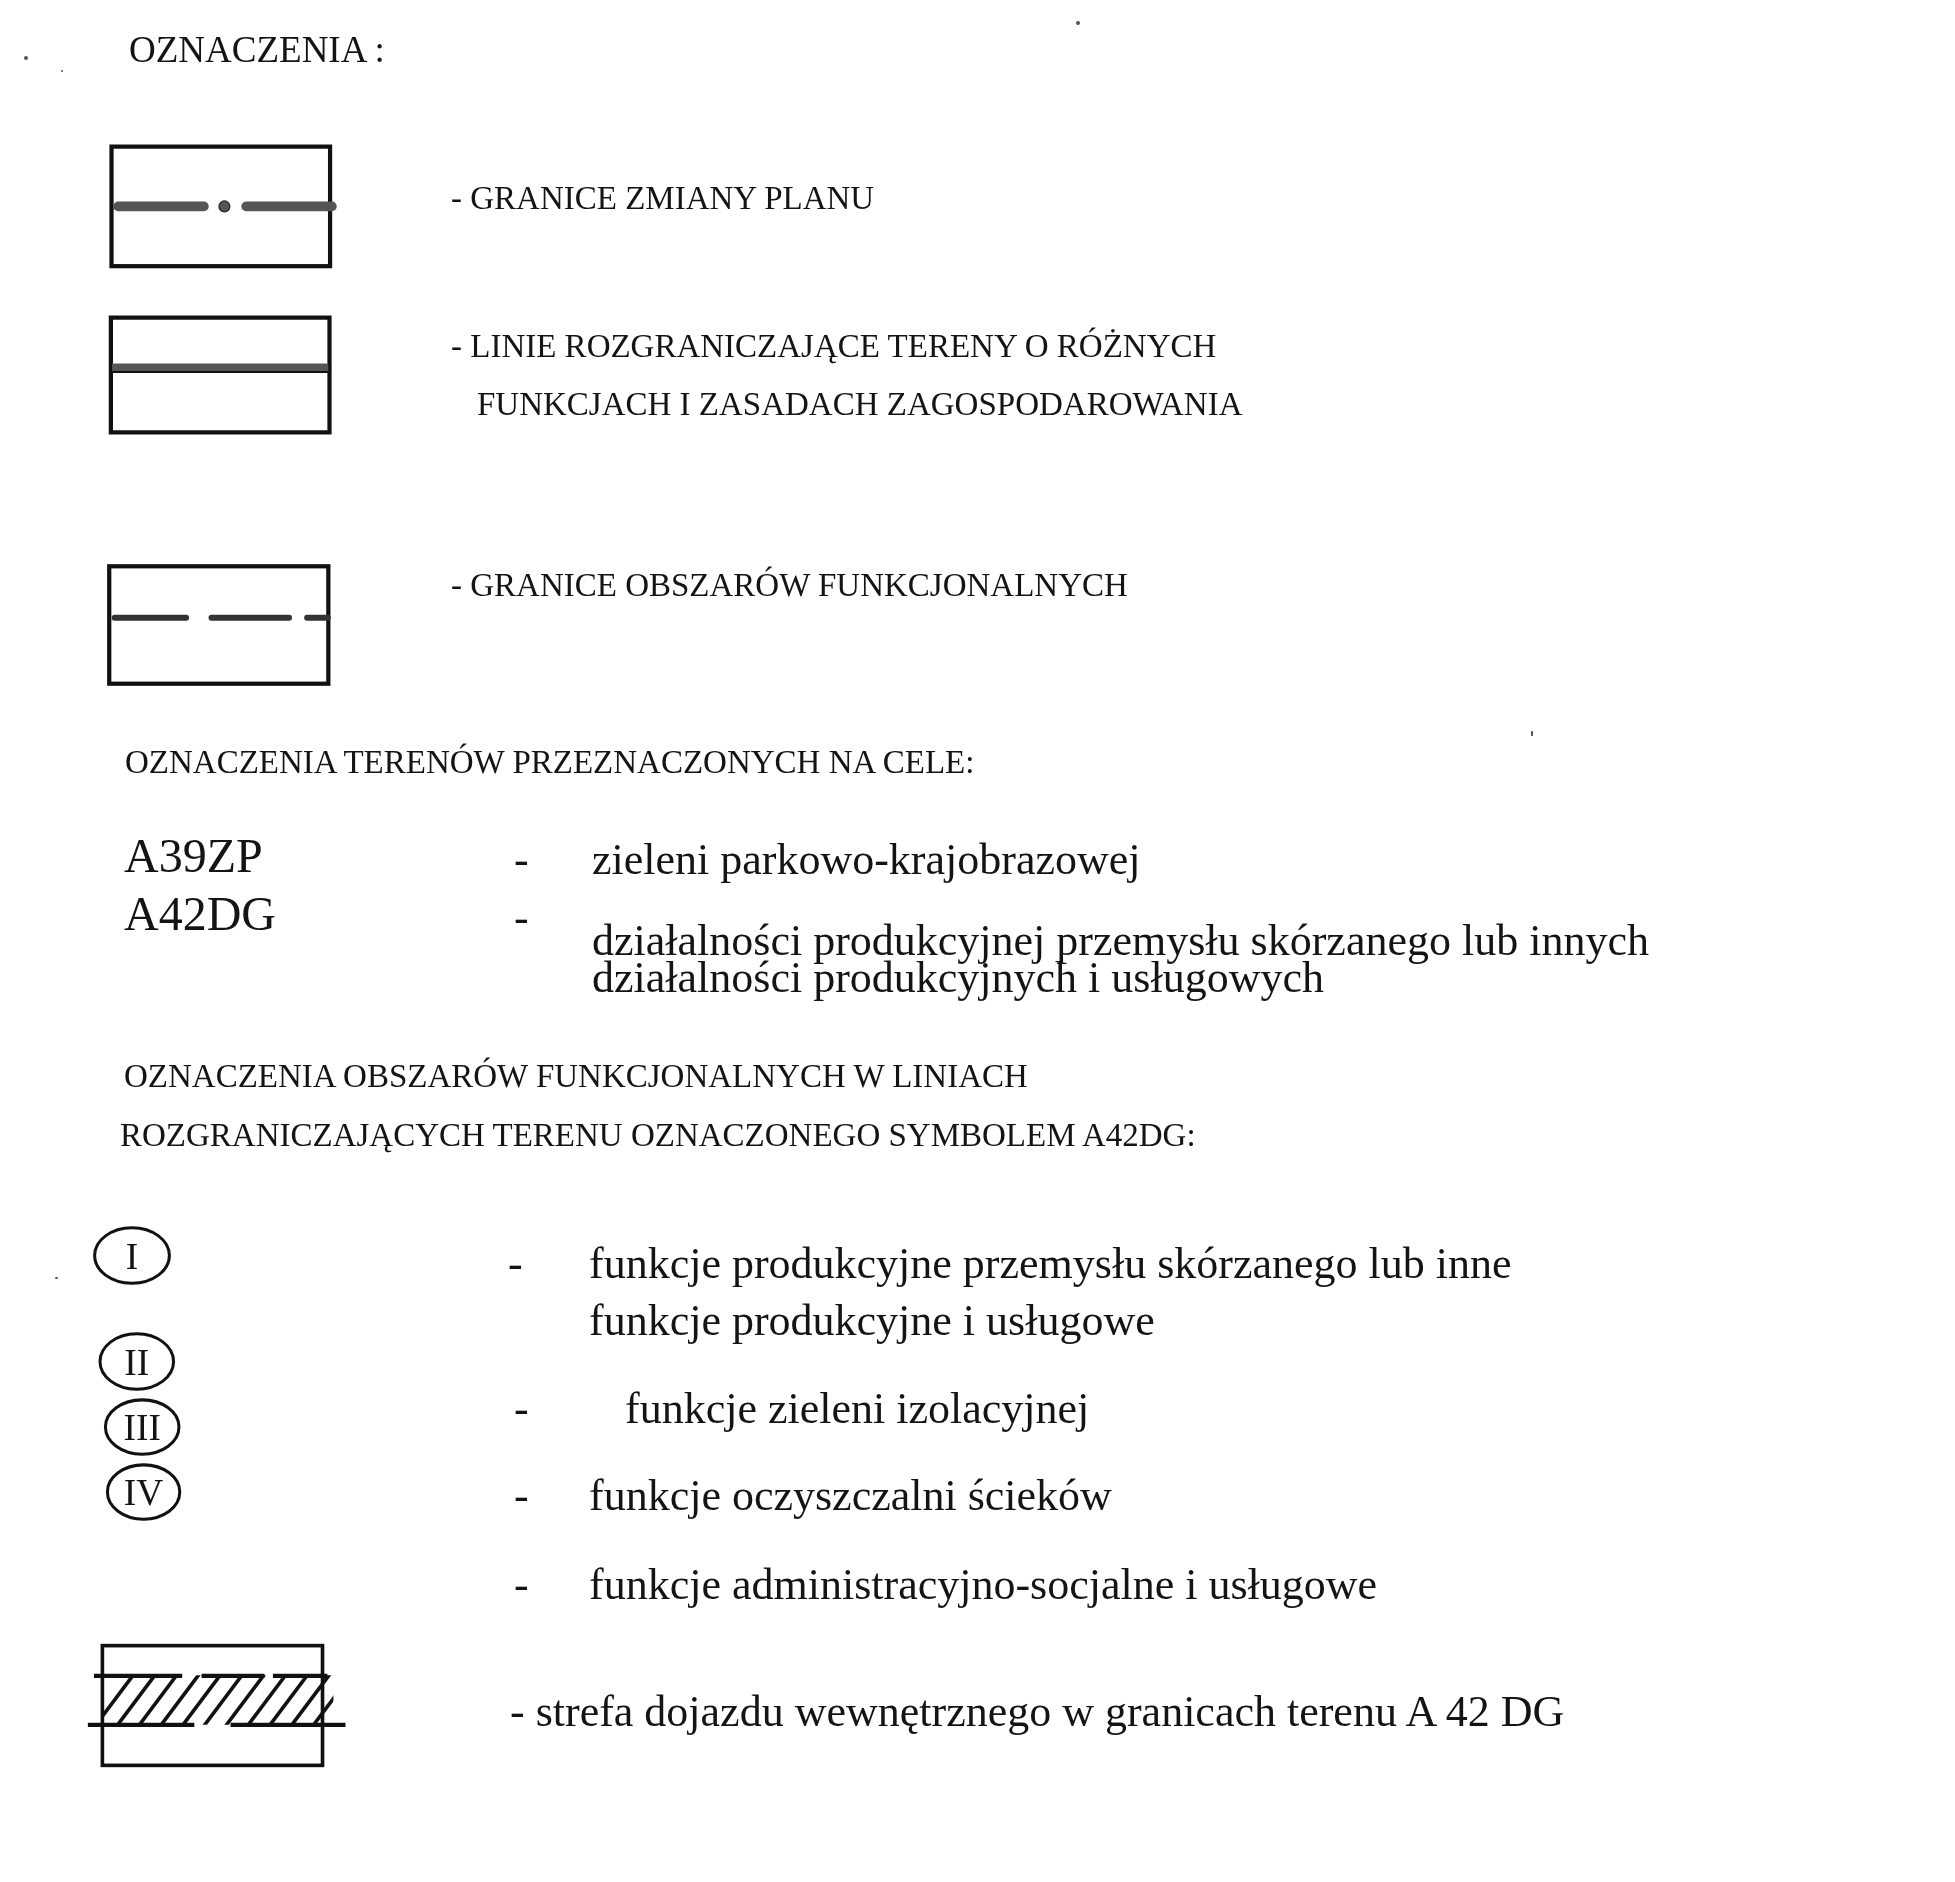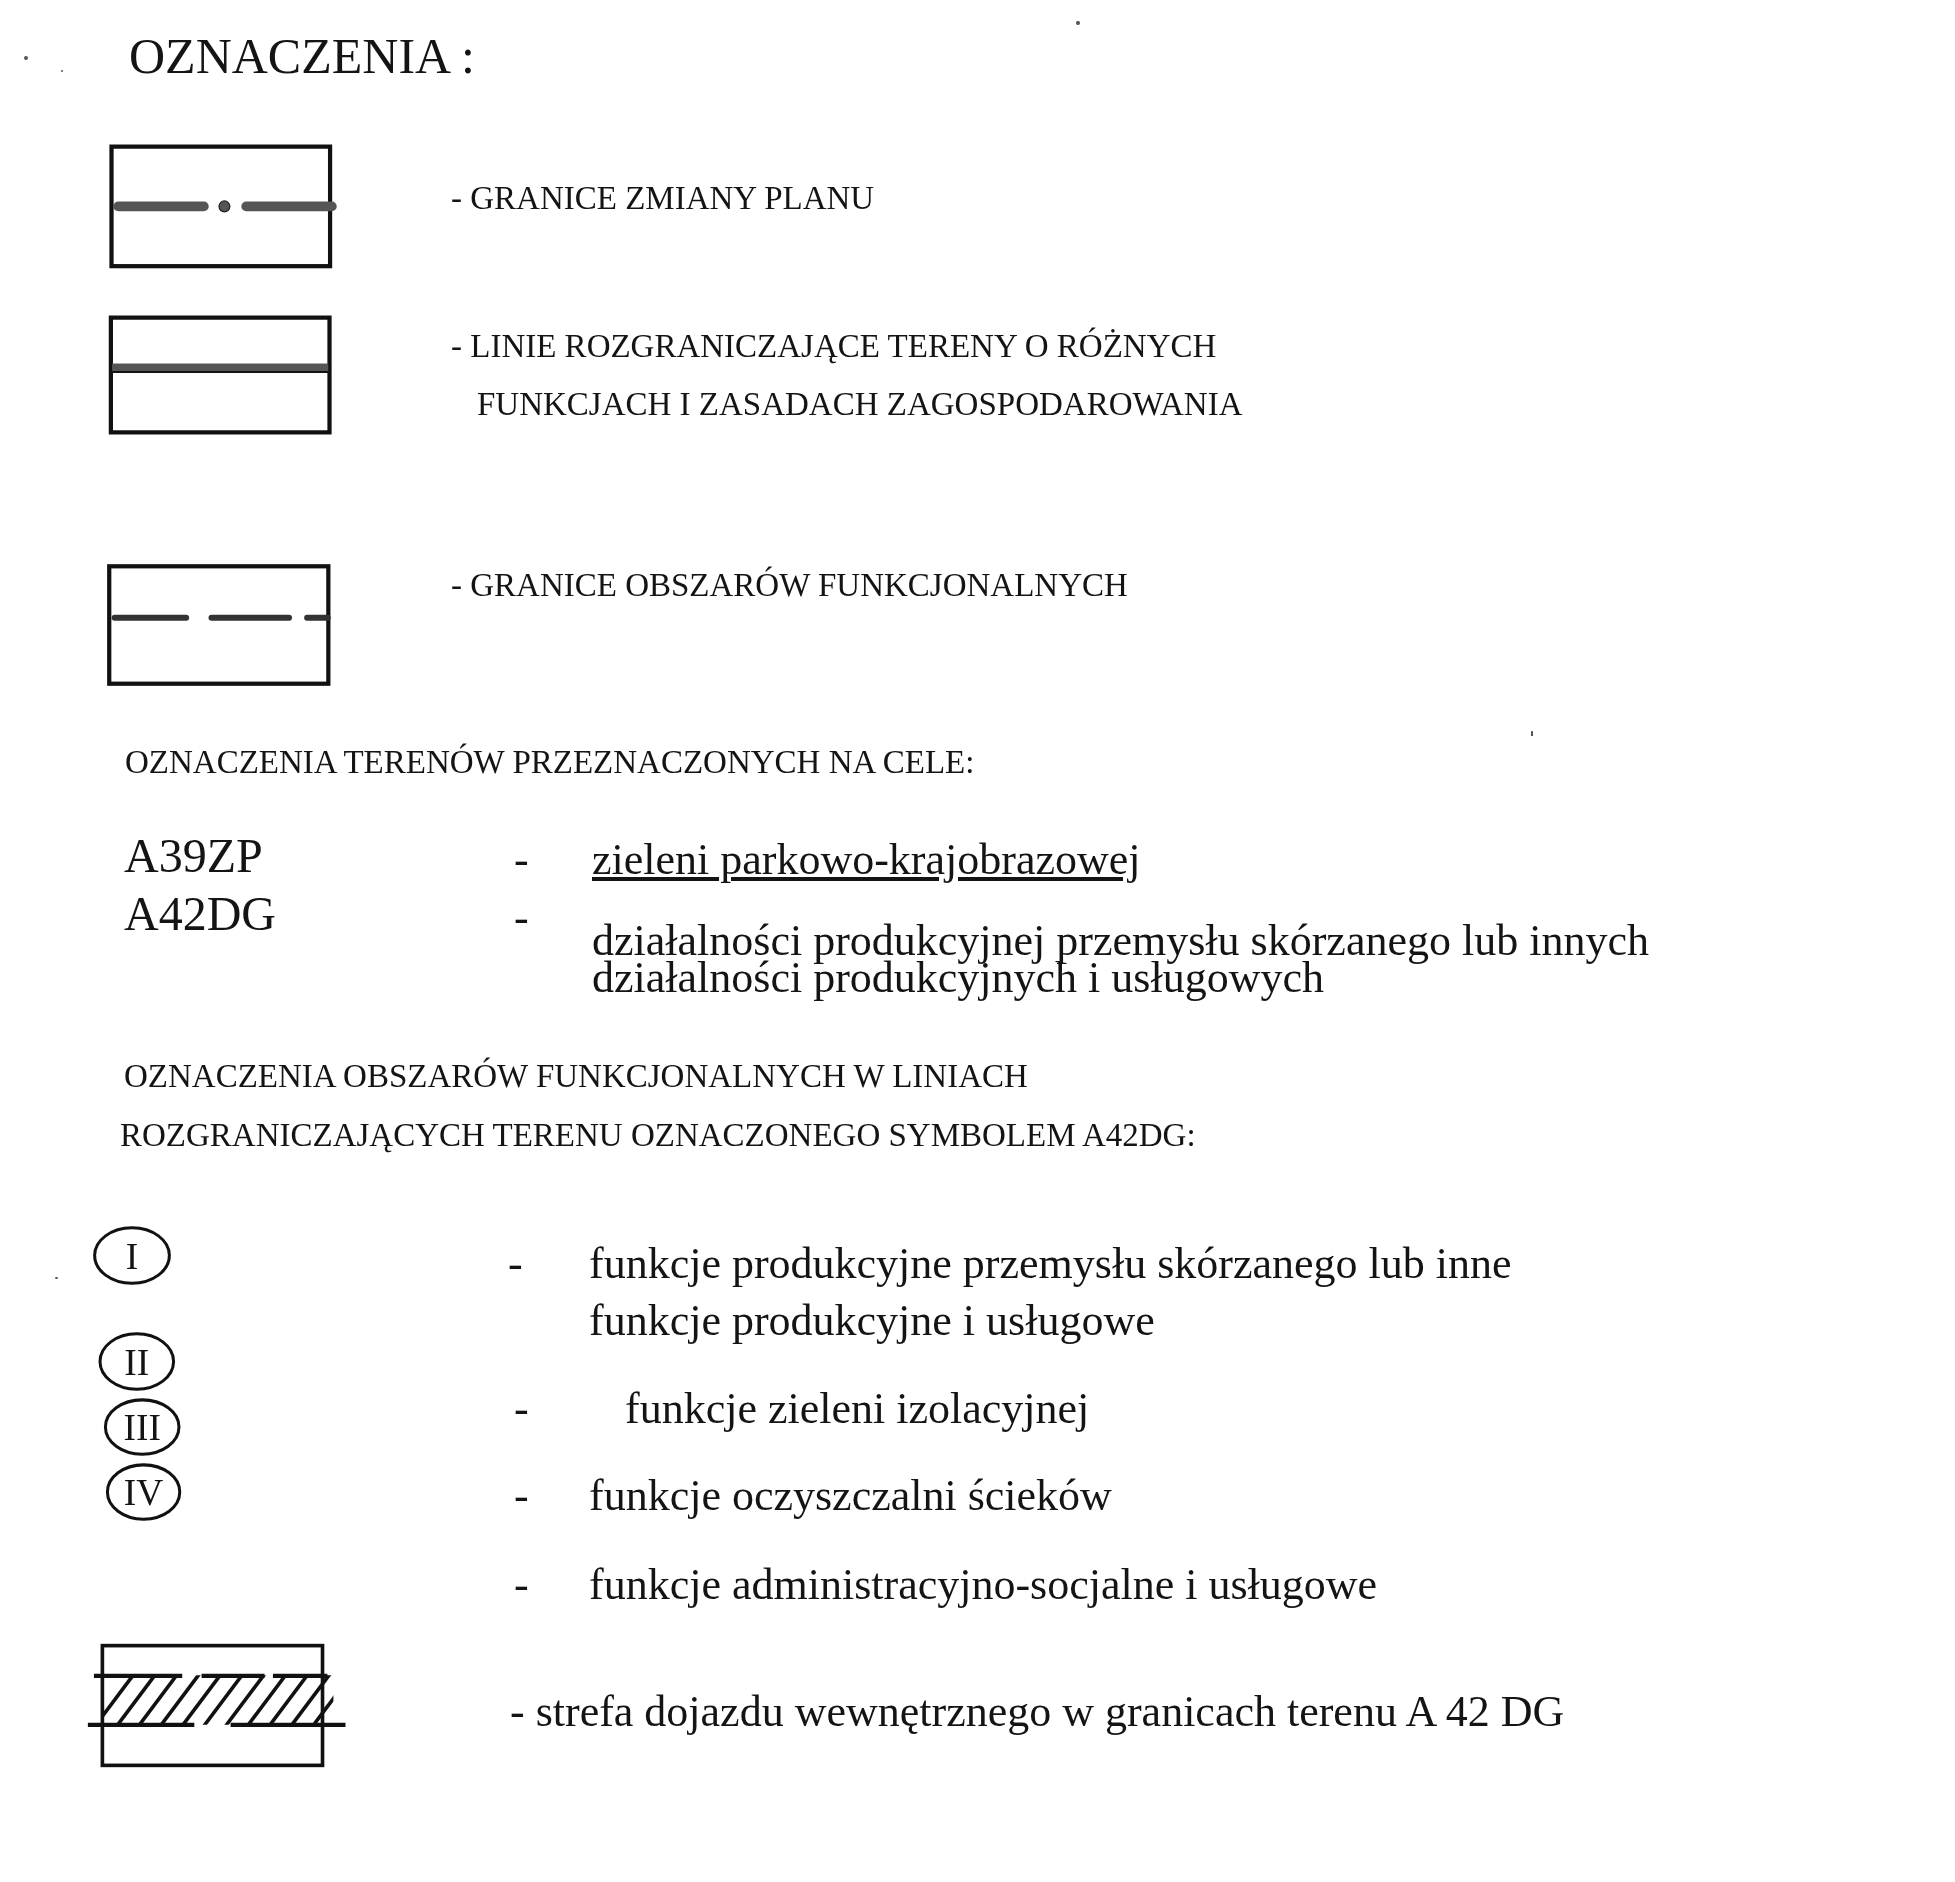--- a/index.html
+++ b/index.html
@@ -21,21 +21,21 @@
     font-size: 62px;
     fill: #141414;
   }
   .speck { position: absolute; background: #555; border-radius: 50%; }
 </style>
 </head>
 <body>
 
 <div class="page">
 
-  <div class="t caps" style="left:129px; top:31px; font-size:50px;">OZNACZENIA :</div>
+  <div class="t caps" style="left:129px; top:31px; font-size:37px;">OZNACZENIA :</div>
 
   <svg class="sym" style="left:107px; top:143px;" width="230" height="128" viewBox="0 0 380 212">
     <rect x="7" y="6" width="362" height="198" fill="none" stroke="#111" stroke-width="7"></rect>
     <line x1="18" y1="105" x2="160" y2="105" stroke="#555" stroke-width="16" stroke-linecap="round"></line>
     <circle cx="194" cy="105" r="9" fill="#555" stroke="#222" stroke-width="2"></circle>
     <line x1="230" y1="105" x2="372" y2="105" stroke="#555" stroke-width="16" stroke-linecap="round"></line>
   </svg>
   <div class="t caps" style="left:451px; top:182px;">- GRANICE  ZMIANY  PLANU</div>
 
   <svg class="sym" style="left:107px; top:314px;" width="230" height="122" viewBox="0 0 380 202">
@@ -52,21 +52,21 @@
     <line x1="176" y1="92" x2="304" y2="92" stroke="#333" stroke-width="10" stroke-linecap="round"></line>
     <line x1="334" y1="92" x2="368" y2="92" stroke="#333" stroke-width="10" stroke-linecap="round"></line>
   </svg>
   <div class="t caps" style="left:451px; top:569px;">- GRANICE OBSZARÓW FUNKCJONALNYCH</div>
 
   <div class="t caps" style="left:125px; top:746px;">OZNACZENIA  TERENÓW PRZEZNACZONYCH NA CELE:</div>
 
   <div>
     <div class="t caps" style="left:124px; top:832px; font-size:48px;">A39ZP</div>
     <div class="t low" style="left:514px; top:838px;">-</div>
-    <div class="t low" style="left:592px; top:838px;text-decoration:underline;">zieleni parkowo-krajobrazowej</div>
+    <div class="t low" style="left:592px; top:838px;">zieleni parkowo-krajobrazowej</div>
   </div>
 
   <div>
     <div class="t caps" style="left:124px; top:890px; font-size:48px;">A42DG</div>
     <div class="t low" style="left:514px; top:896px;">-</div>
     <div class="t low" style="left:592px; top:896px;margin-top:23px;">działalności produkcyjnej przemysłu skórzanego lub innych</div>
     <div class="t low" style="left:592px; top:956px;">działalności produkcyjnych i usługowych</div>
   </div>
 
   <div class="t caps" style="left:124px; top:1060px;">OZNACZENIA OBSZARÓW FUNKCJONALNYCH W LINIACH</div>

